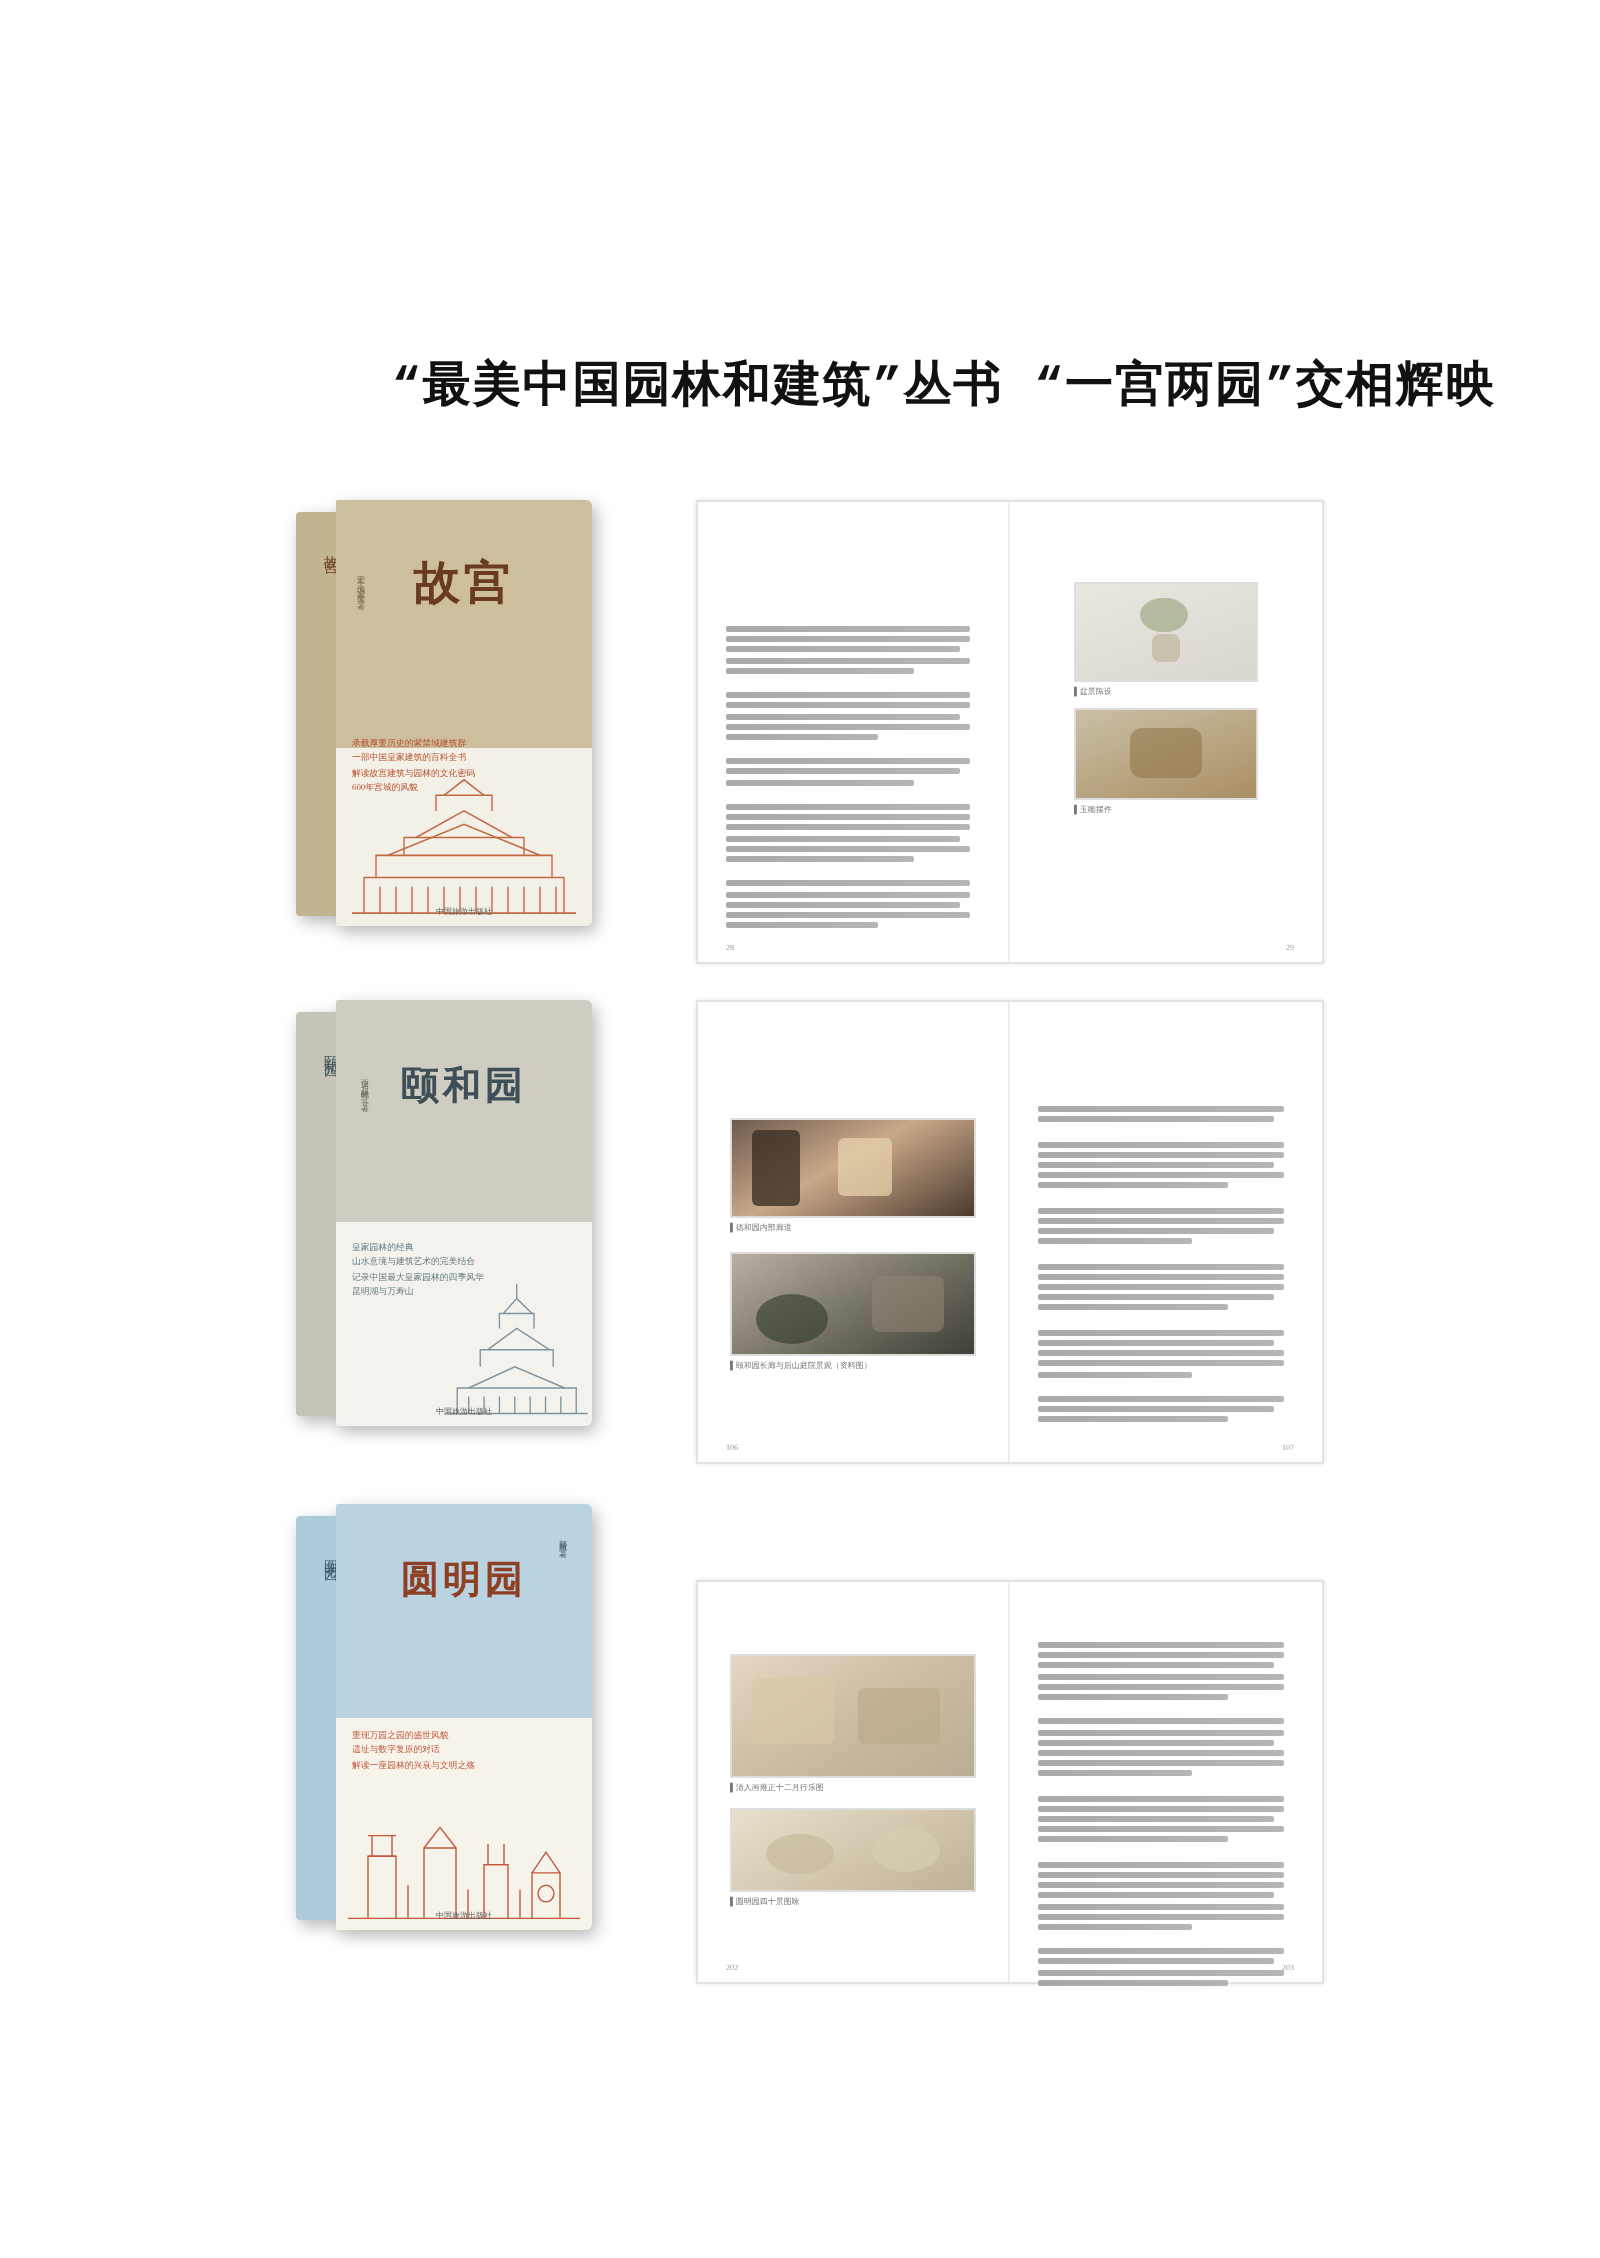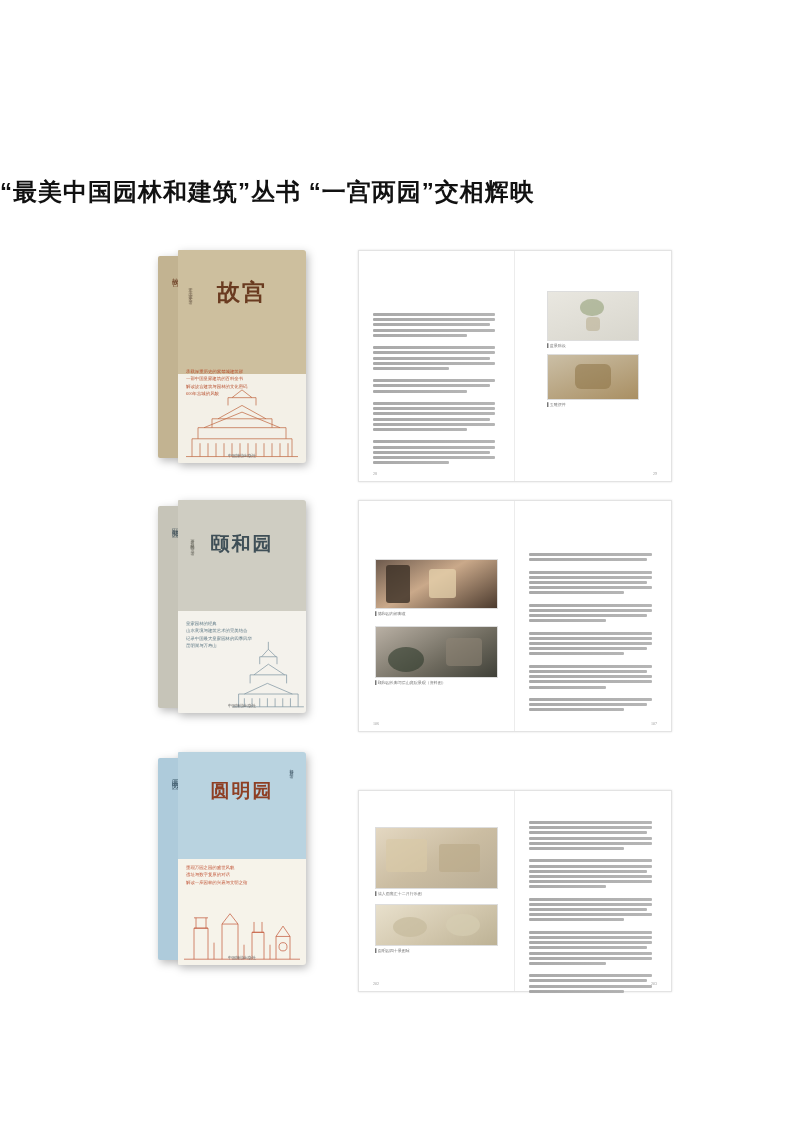--- a/index.html
+++ b/index.html
@@ -12,30 +12,30 @@
     overflow:hidden;
   }
   .page{
     width:800px;height:1129px;
     position:relative;
     box-sizing:border-box;
   }
   .headline{
     position:absolute;
     top:176px;left:0;width:748px;
-    text-align:left;
+    text-align:right;
     font-size:24px;
     font-weight:bold;
     letter-spacing:1px;
-    font-family:Liberation Sans, sans-serif;
+    font-family:Liberation Mono, monospace;
     white-space:nowrap;
   }
 
   
-  .row{position:absolute;left:10px;width:652px;}
+  .row{position:absolute;left:0;width:652px;}
   .row-1{top:250px;height:245px;}
   .row-2{top:500px;height:245px;}
   .row-3{top:752px;height:252px;}
 
   
   .book{
     position:absolute;
     left:148px;
     width:160px;
     height:215px;

